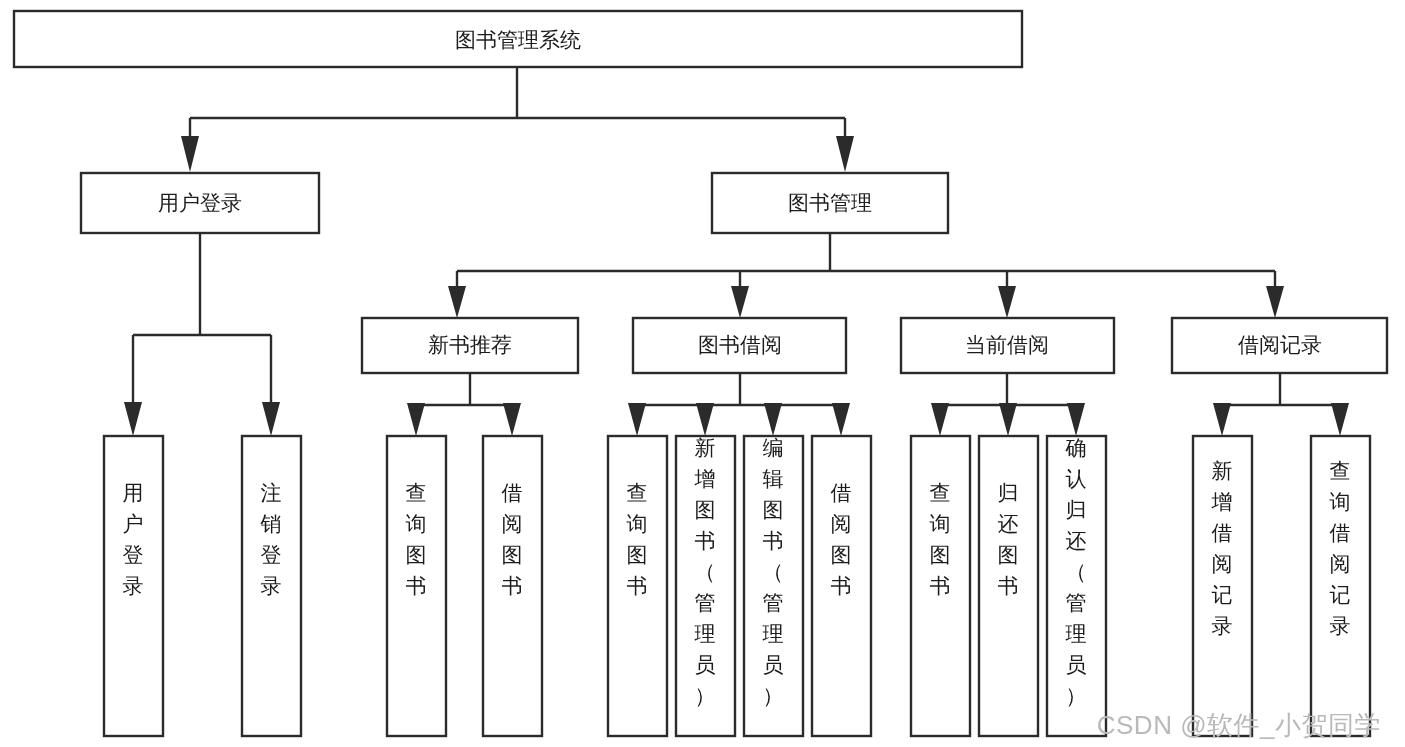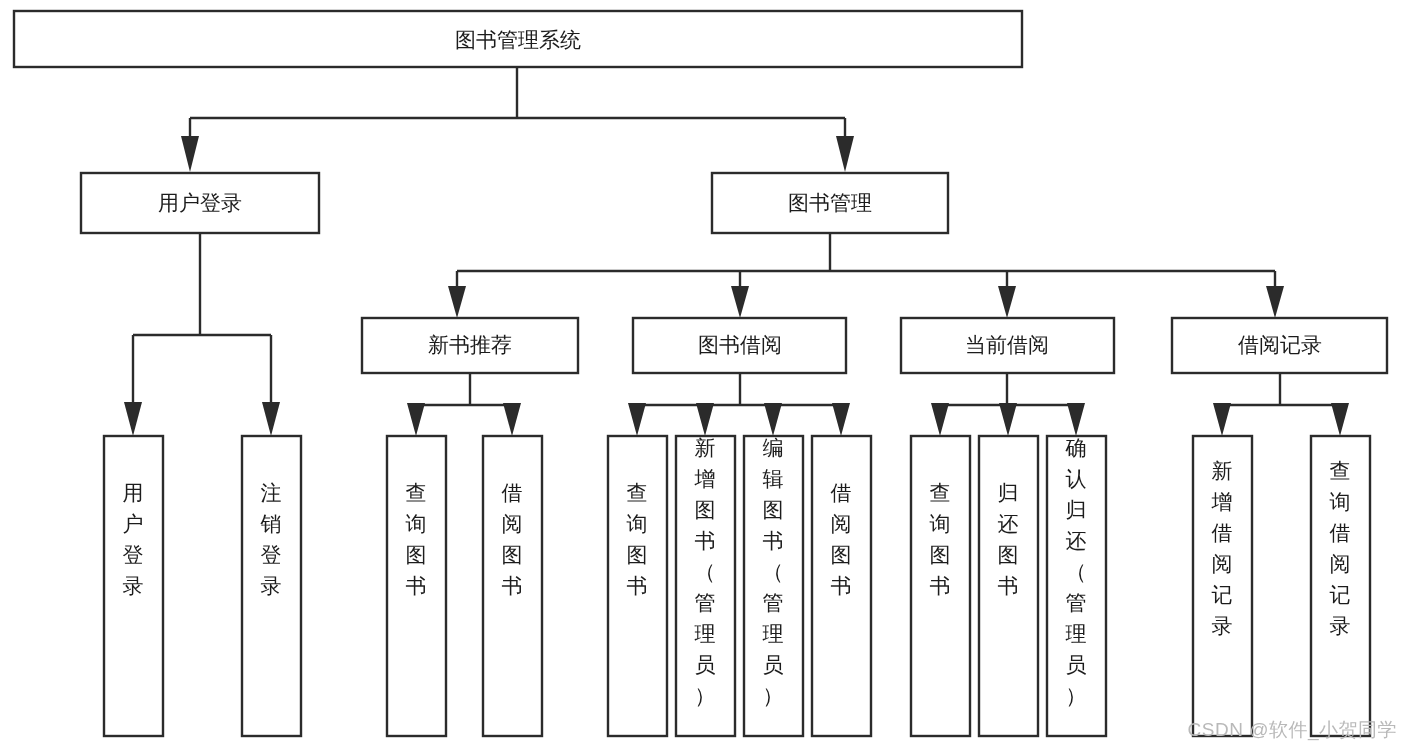--- a/index.html
+++ b/index.html
@@ -50,24 +50,24 @@
     dominant-baseline: middle;
   }
   .node-label-v {
     font-family: "Liberation Sans", "DejaVu Sans", sans-serif;
     font-size: 21px;
     fill: #1c1c1c;
     text-anchor: middle;
   }
   .watermark {
     position: absolute;
-    right: 8px;
+    right: 24px;
     bottom: 4px;
     font-family: "Liberation Sans", "DejaVu Sans", sans-serif;
-    font-size: 19px;
+    font-size: 26px;
     color: #b9b9b9;
     white-space: nowrap;
     letter-spacing: 0.5px;
     pointer-events: none;
   }
 </style>
 </head>
 <body>
 
 <div id="diagram-root">

